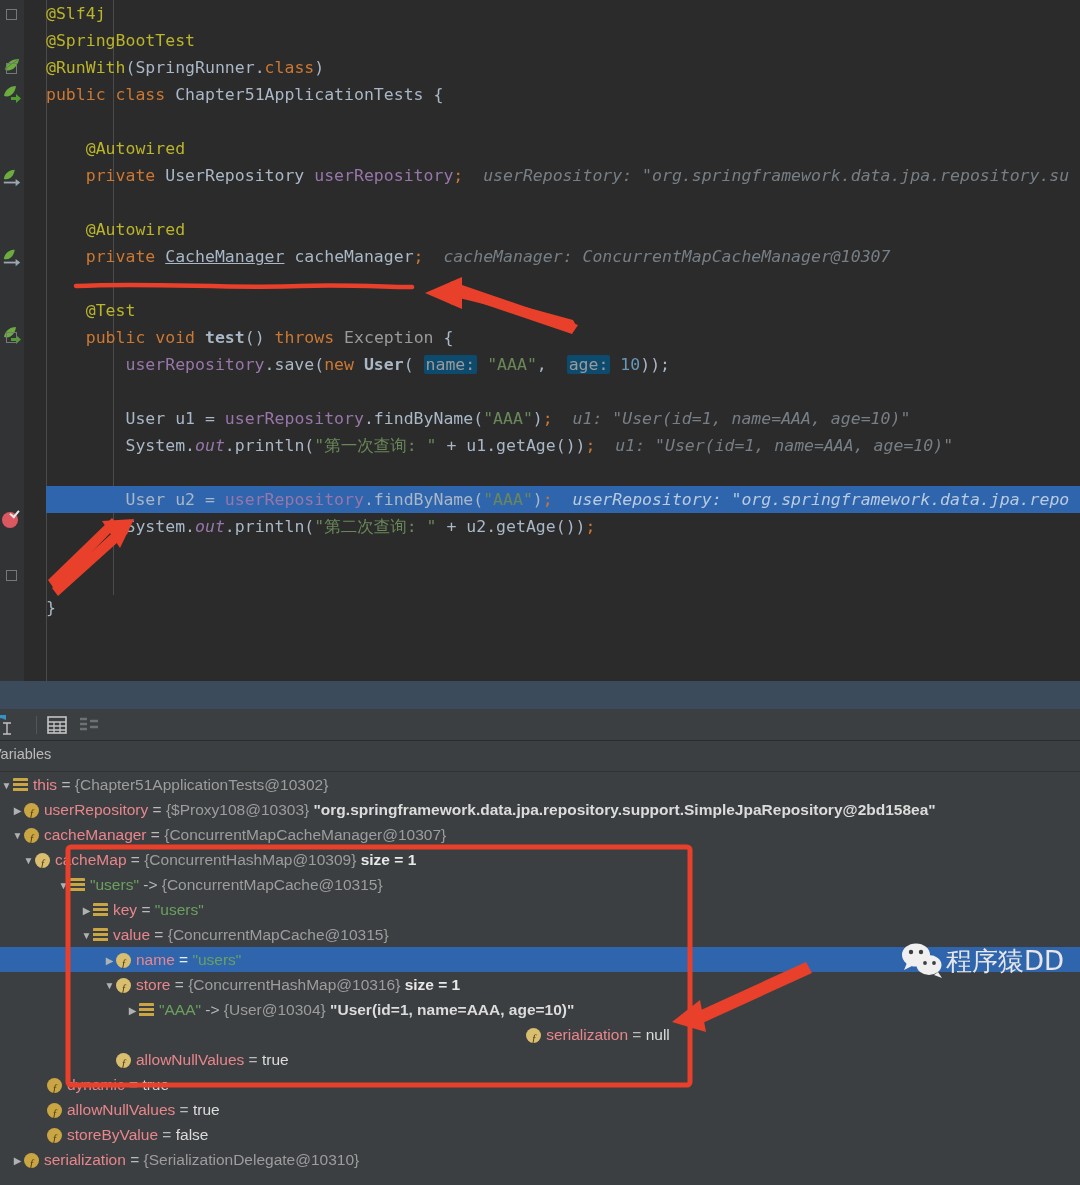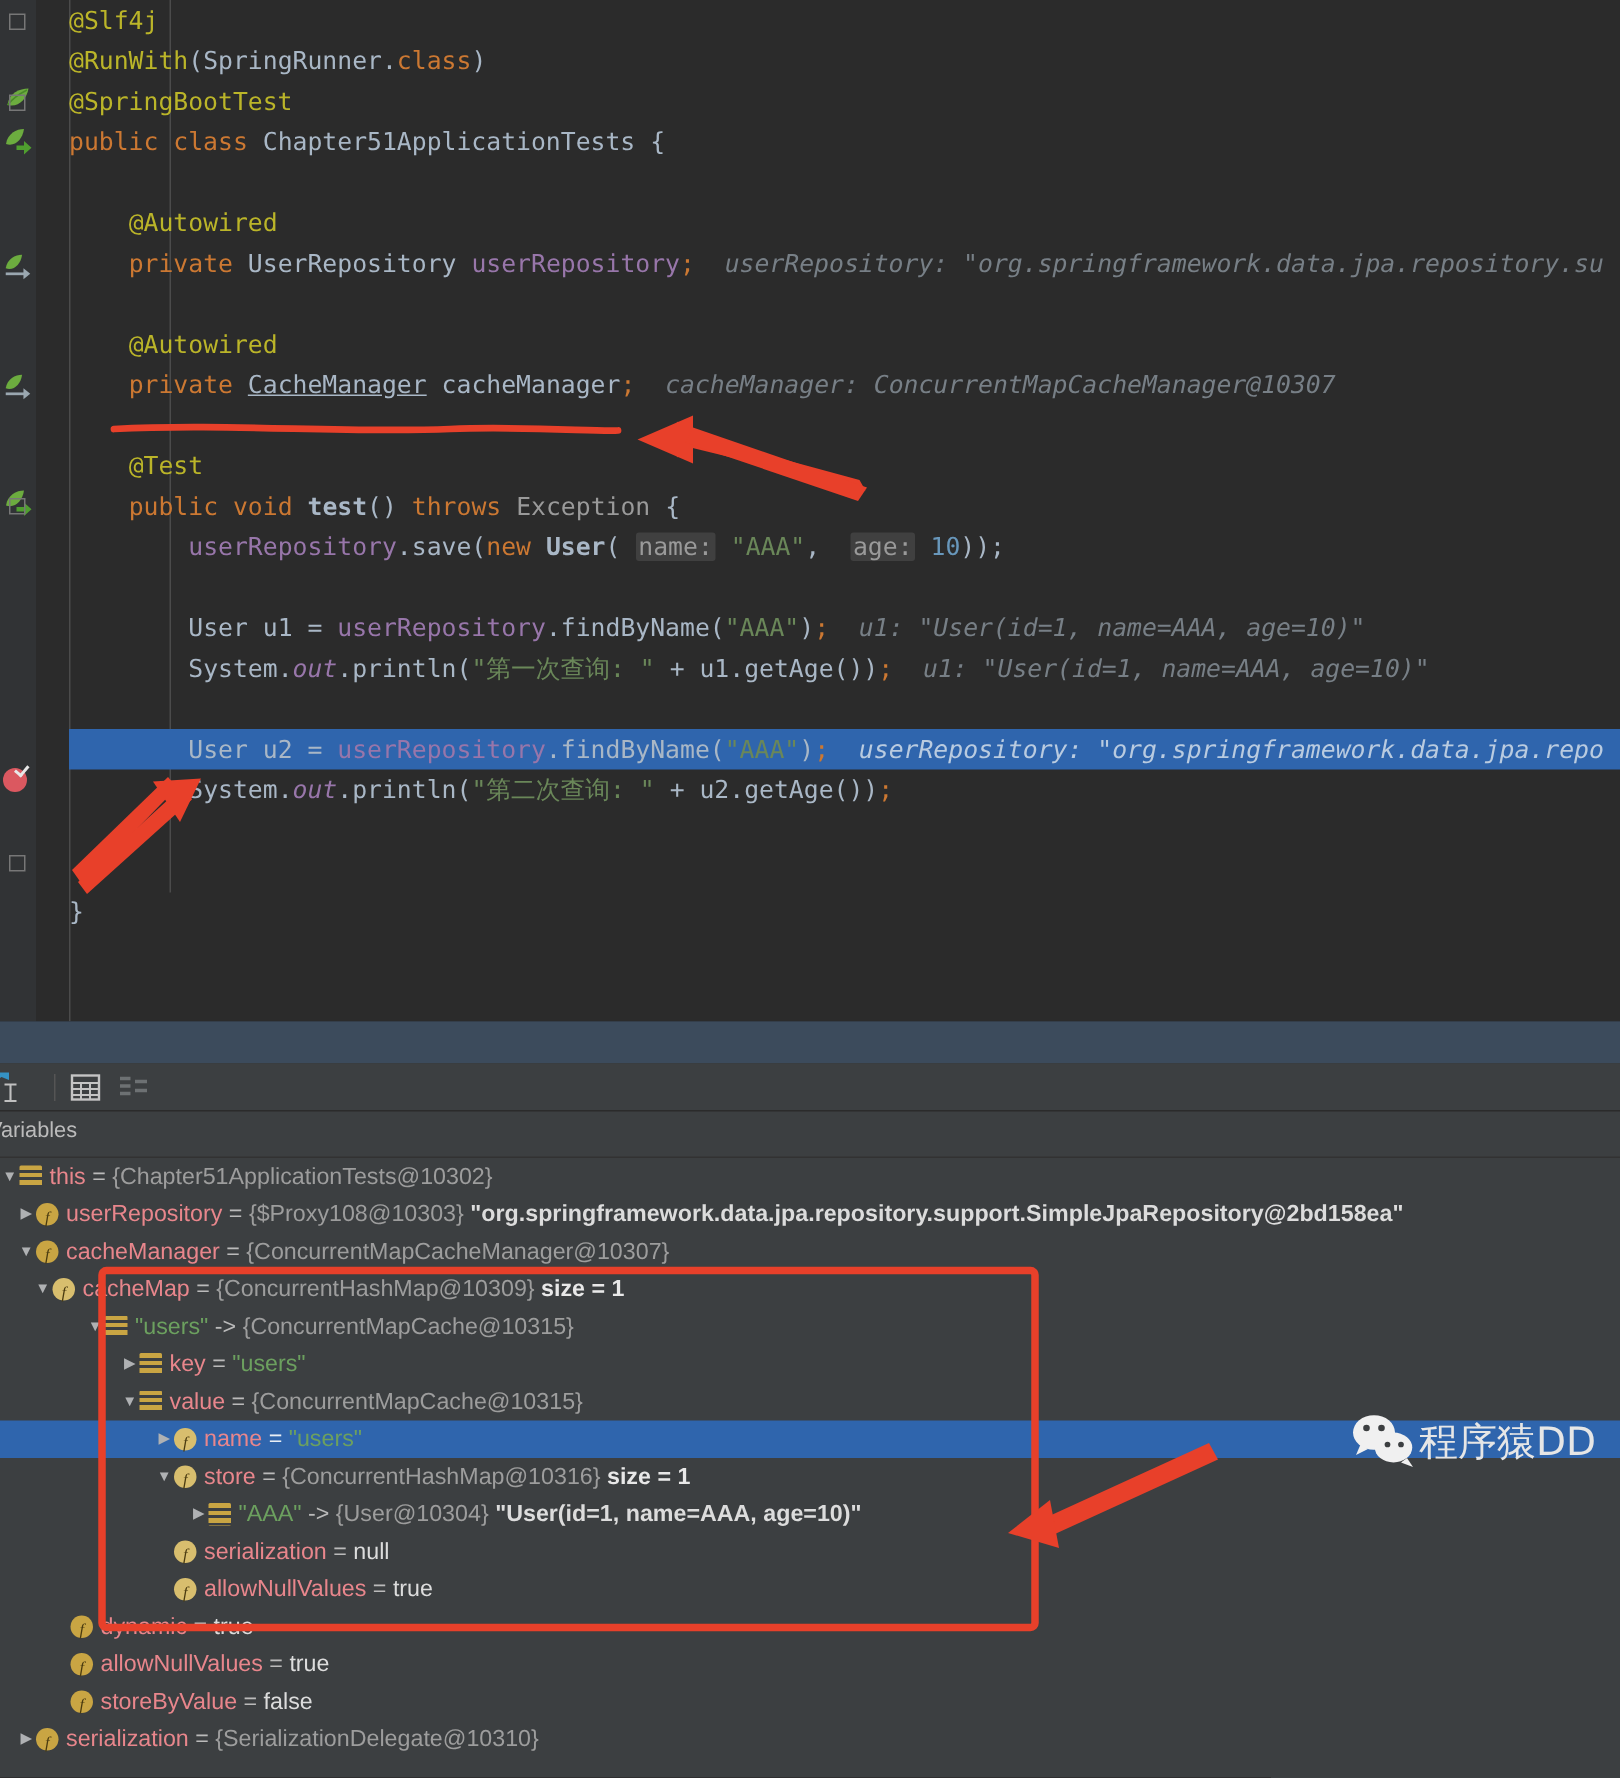--- a/index.html
+++ b/index.html
@@ -40,21 +40,21 @@
 
   
   .ann  { color: #bbb529; }
   .kw   { color: #cc7832; }
   .cls  { color: #a9b7c6; }
   .fld  { color: #9876aa; }
   .str  { color: #6a8759; }
   .num  { color: #6897bb; }
   .cmt  { color: #808080; }
   .hint { color: #777f86; font-style: italic; }
-  .pname{ color: #9a9a9a; background: #404040; border-radius: 2px; padding: 0 2px; font-style: normal; }
+  .pname{ color: #9a9a9a; background: #0c4a6e; border-radius: 2px; padding: 0 2px; font-style: normal; }
   .mname{ color: #ffc66d; }
   .ul   { text-decoration: underline; }
   .sout { color: #9876aa; font-style: italic; }
   .plain{ color: #a9b7c6; }
 
   
   .indent-guide {
     position: absolute; top: 0; width: 1px; height: 681px;
     background: #4b4b4b;
   }
@@ -195,23 +195,23 @@
 
     <div class="fold" style="top:9px"></div>
     <div class="fold" style="top:63px"></div>
     <div class="fold" style="top:332px"></div>
     <div class="fold" style="top:570px"></div>
 
     <div class="code-area">
 
       <div class="line" style="padding-left:-0px"><span style="display:inline-block;width:0"></span><span class="ann">@Slf4j</span></div>
 
+      <div class="line"><span class="ann">@SpringBootTest</span></div>
+
       <div class="line"><span class="ann">@RunWith</span><span class="plain">(</span><span class="cls">SpringRunner</span><span class="plain">.</span><span class="kw">class</span><span class="plain">)</span></div>
-
-      <div class="line"><span class="ann">@SpringBootTest</span></div>
 
       <div class="line"><span class="kw">public</span> <span class="kw">class</span> <span class="cls">Chapter51ApplicationTests</span> <span class="plain">{</span></div>
 
       <div class="line"> </div>
 
       <div class="line">    <span class="ann">@Autowired</span></div>
 
       <div class="line">    <span class="kw">private</span> <span class="cls">UserRepository</span> <span class="fld">userRepository</span><span class="kw">;</span>  <span class="hint">userRepository: "org.springframework.data.jpa.repository.su</span></div>
 
       <div class="line"> </div>
@@ -278,21 +278,21 @@
         <div class="row"><span class="tw">▼</span><span class="ico-m"></span><span class="name">this</span><span class="eq"> = </span><span class="obj">{Chapter51ApplicationTests@10302}</span></div>
         <div class="row" style="padding-left: 11px;"><span class="tw">▶</span><span class="ico-f"></span><span class="name">userRepository</span><span class="eq"> = </span><span class="obj">{$Proxy108@10303}</span><span class="strq"> "org.springframework.data.jpa.repository.support.SimpleJpaRepository@2bd158ea"</span></div>
         <div class="row" style="padding-left: 11px;"><span class="tw">▼</span><span class="ico-f"></span><span class="name">cacheManager</span><span class="eq"> = </span><span class="obj">{ConcurrentMapCacheManager@10307}</span></div>
         <div class="row" style="padding-left: 22px;"><span class="tw">▼</span><span class="ico-f pale"></span><span class="name">cacheMap</span><span class="eq"> = </span><span class="obj">{ConcurrentHashMap@10309}</span><span class="sz">  size = 1</span></div>
         <div class="row" style="padding-left: 57px;"><span class="tw">▼</span><span class="ico-m"></span><span class="strv">"users"</span><span class="eq"> -&gt; </span><span class="obj">{ConcurrentMapCache@10315}</span></div>
         <div class="row" style="padding-left: 80px;"><span class="tw">▶</span><span class="ico-m"></span><span class="name">key</span><span class="eq"> = </span><span class="strv">"users"</span></div>
         <div class="row" style="padding-left: 80px;"><span class="tw">▼</span><span class="ico-m"></span><span class="name">value</span><span class="eq"> = </span><span class="obj">{ConcurrentMapCache@10315}</span></div>
         <div class="row sel" style="padding-left: 103px;"><span class="tw">▶</span><span class="ico-f pale"></span><span class="name">name</span><span class="eq"> = </span><span class="strv">"users"</span></div>
         <div class="row" style="padding-left: 103px;"><span class="tw">▼</span><span class="ico-f pale"></span><span class="name">store</span><span class="eq"> = </span><span class="obj">{ConcurrentHashMap@10316}</span><span class="sz">  size = 1</span></div>
         <div class="row" style="padding-left: 126px;"><span class="tw">▶</span><span class="ico-m"></span><span class="strv">"AAA"</span><span class="eq"> -&gt; </span><span class="obj">{User@10304}</span><span class="strq"> "User(id=1, name=AAA, age=10)"</span></div>
-        <div class="row" style="padding-left: 103px;"><span class="tw"></span><span class="ico-f pale"></span><span class="name">serialization</span><span class="eq"> = </span><span class="val">null</span></div>
+        <div class="row" style="padding-left: 103px; text-align: center;"><span class="tw"></span><span class="ico-f pale"></span><span class="name">serialization</span><span class="eq"> = </span><span class="val">null</span></div>
         <div class="row" style="padding-left: 103px;"><span class="tw"></span><span class="ico-f pale"></span><span class="name">allowNullValues</span><span class="eq"> = </span><span class="val">true</span></div>
         <div class="row" style="padding-left: 34px;"><span class="tw"></span><span class="ico-f"></span><span class="name">dynamic</span><span class="eq"> = </span><span class="val">true</span></div>
         <div class="row" style="padding-left: 34px;"><span class="tw"></span><span class="ico-f"></span><span class="name">allowNullValues</span><span class="eq"> = </span><span class="val">true</span></div>
         <div class="row" style="padding-left: 34px;"><span class="tw"></span><span class="ico-f"></span><span class="name">storeByValue</span><span class="eq"> = </span><span class="val">false</span></div>
         <div class="row" style="padding-left: 11px;"><span class="tw">▶</span><span class="ico-f"></span><span class="name">serialization</span><span class="eq"> = </span><span class="obj">{SerializationDelegate@10310}</span></div>
       </div>
   </div>
 
   <svg class="anno" style="left:0;top:0;width:1080px;height:1185px">
 

